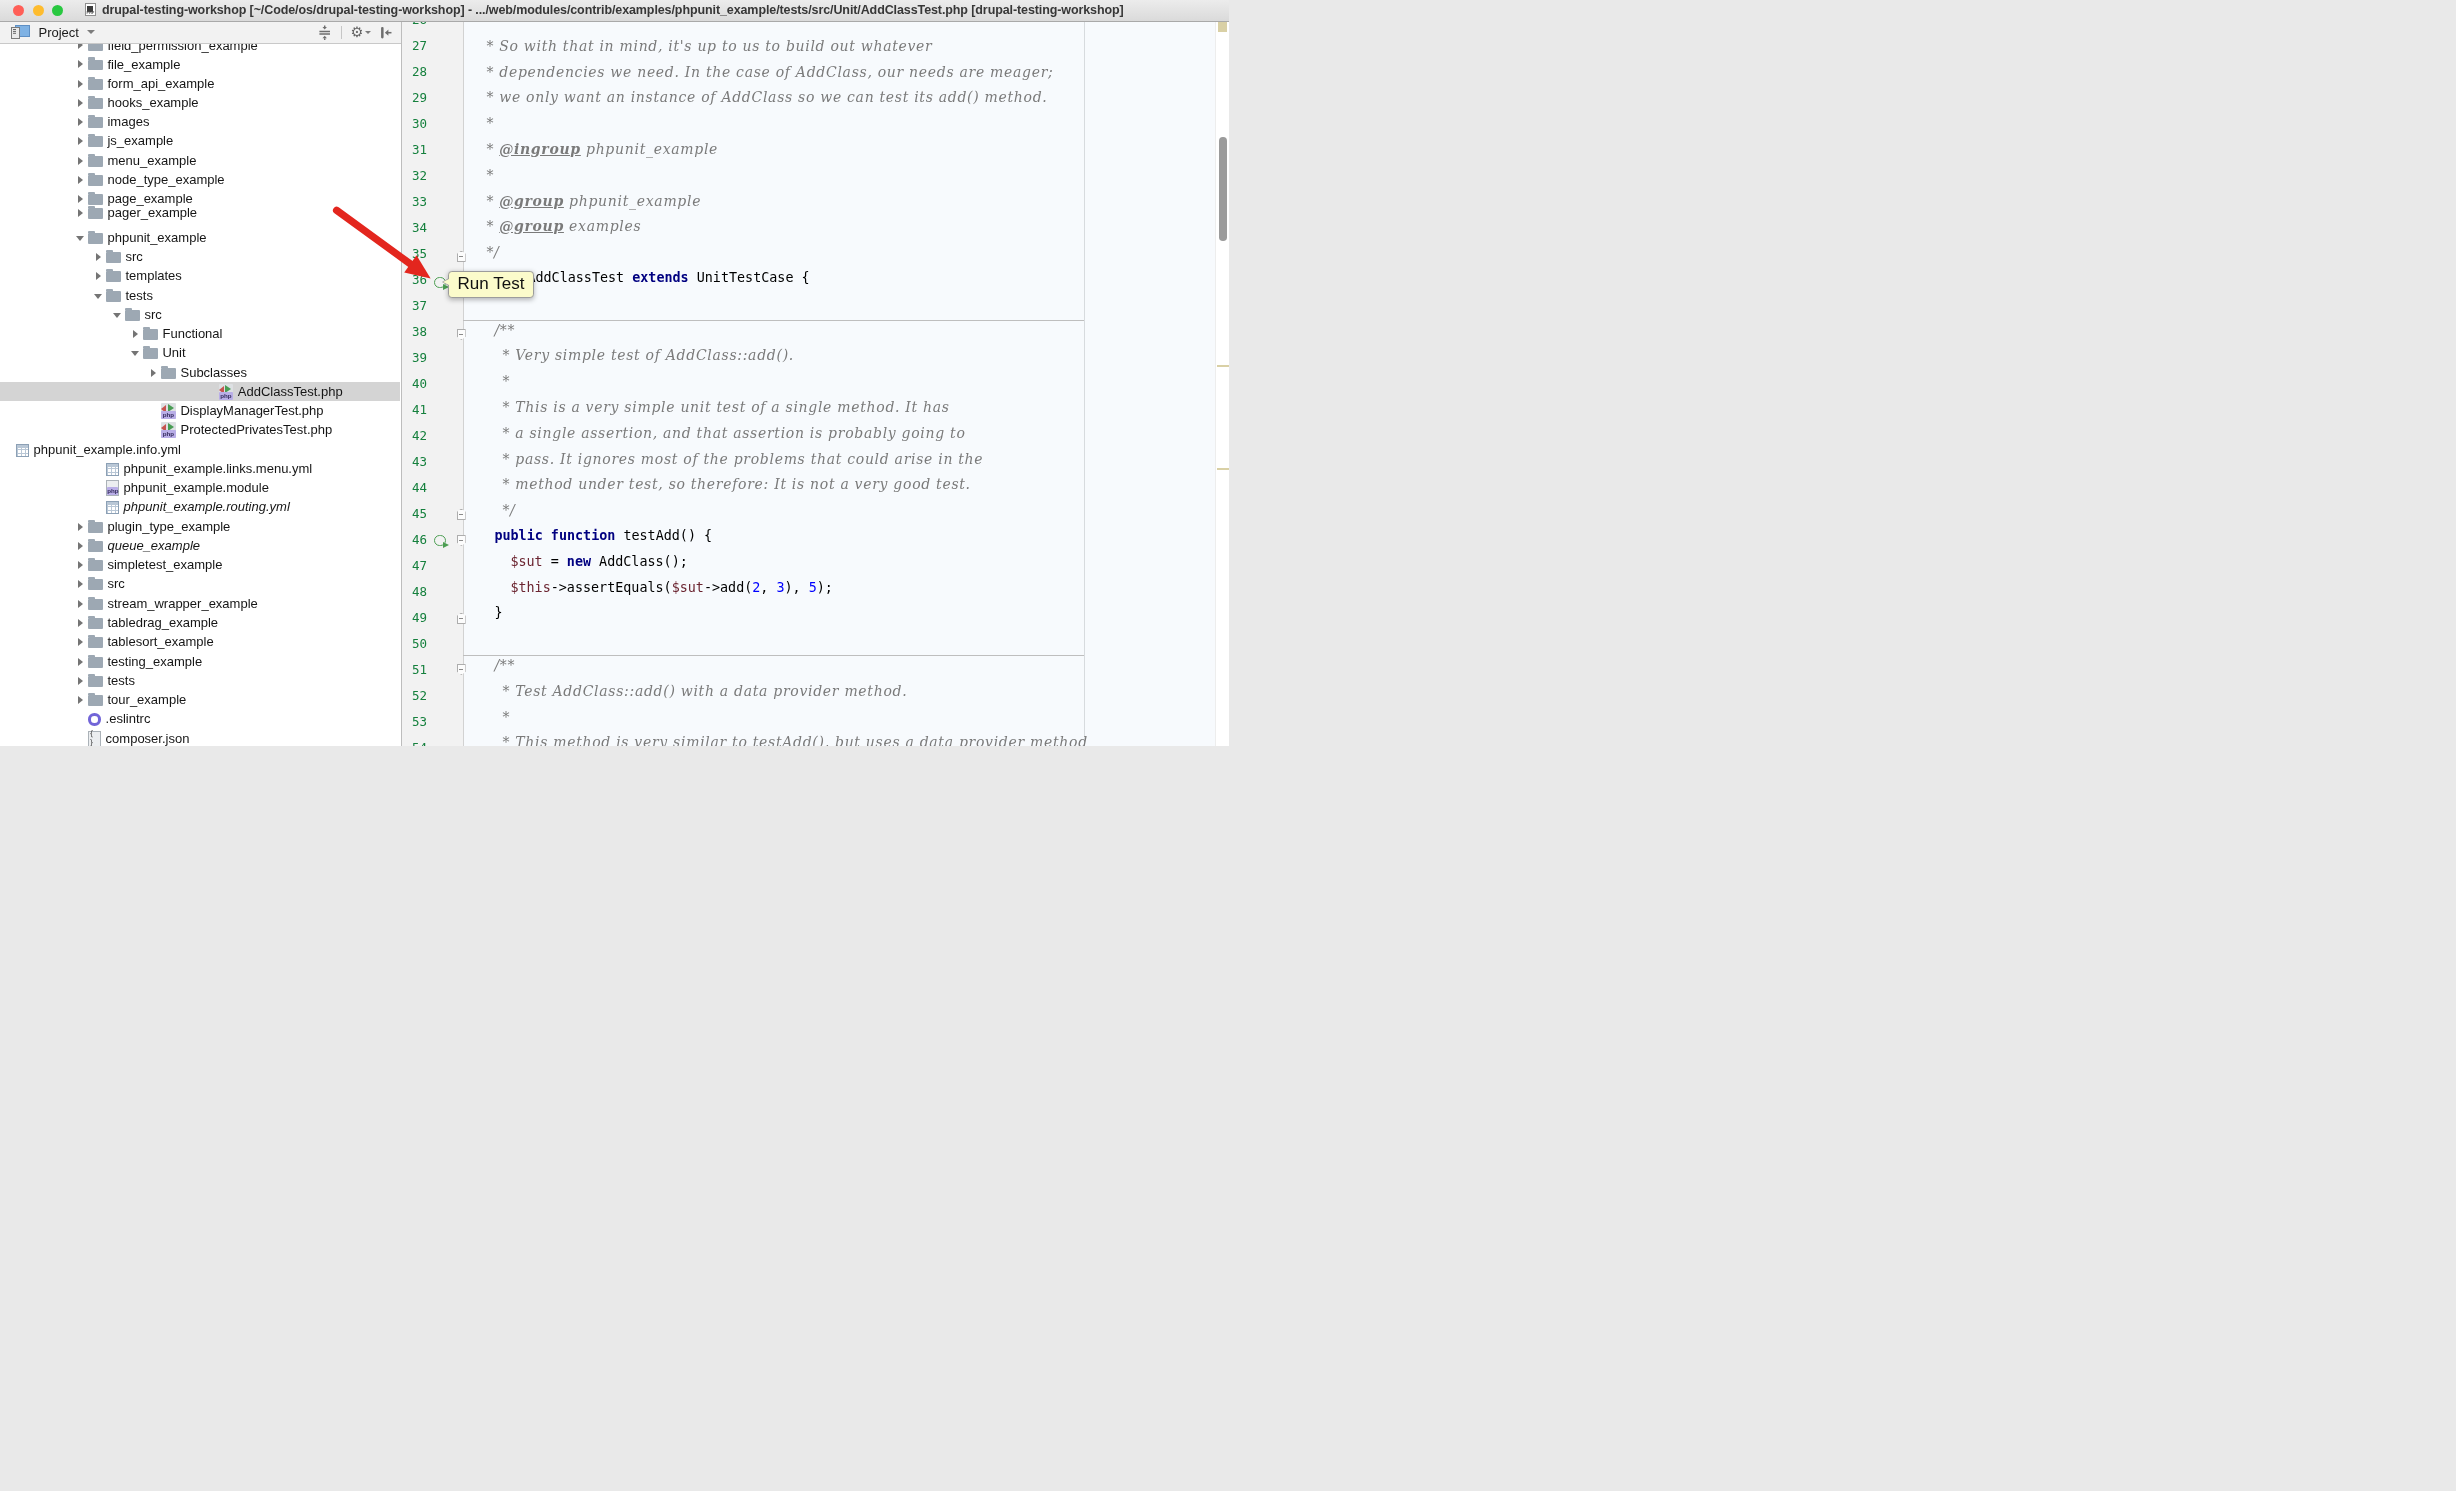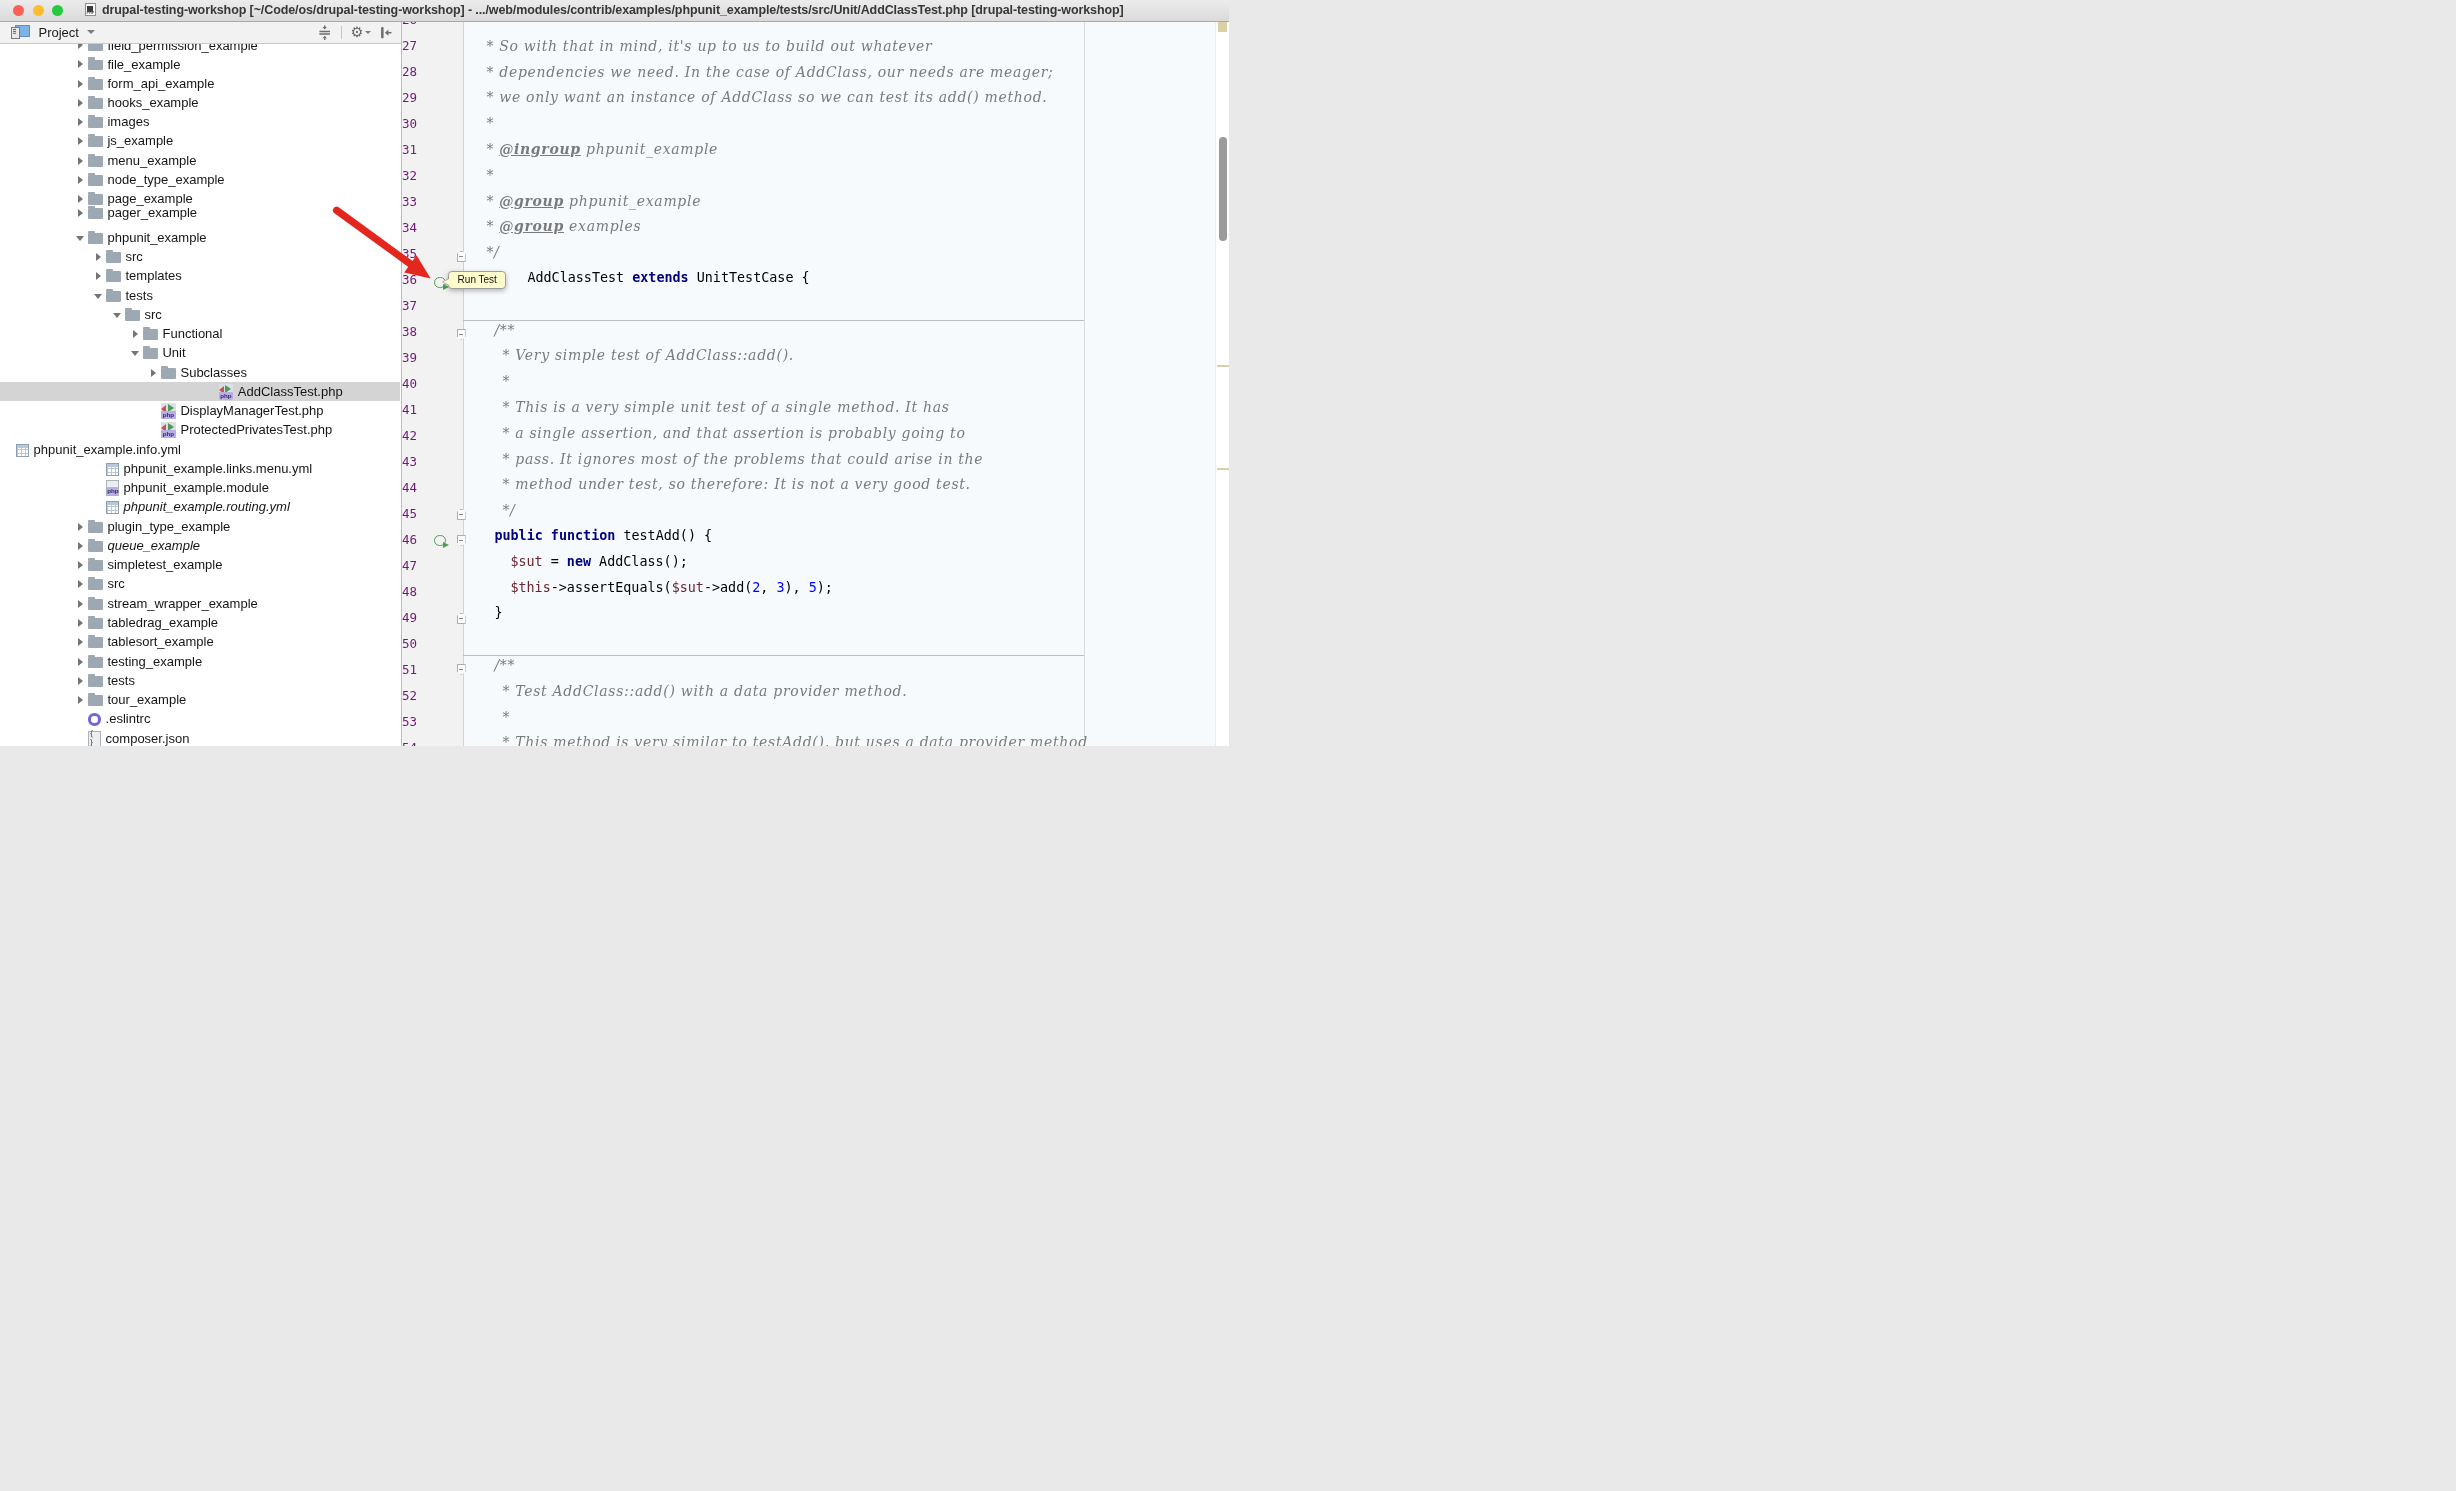--- a/index.html
+++ b/index.html
@@ -61,22 +61,22 @@
         repeating-linear-gradient(#B9C7D6 0 1px,transparent 1px 3.8px);margin-top:1px;}
   .ic-eslintrc{width:12.5px;height:12.5px;border:3.4px solid #7265D8;border-radius:50%;background:#fff;box-sizing:border-box;margin-top:1px;}
   .ic-json{width:12.5px;height:15.4px;background:#ECEEF0;border:1px solid #ABB2B8;box-sizing:border-box;}
   .ic-json::after{content:"{ }";position:absolute;left:0;bottom:-1px;font-size:7.5px;color:#4a4a4a;font-family:"DejaVu Sans Mono",monospace;}
   .tlabel{margin-left:4.8px;font-size:13px;color:#161616;white-space:nowrap;}
   
   .editor{position:absolute;left:402px;top:21.6px;right:0;bottom:0;background:var(--c-editor_bg,#F7FAFD);overflow:hidden;}
   .gutter{position:absolute;left:0;top:0;width:61px;bottom:0;background:var(--c-gutter_bg,#F2F2F2);
           border-right:1px solid #D2D2D2;box-sizing:content-box;}
   .gnums{position:absolute;left:0;top:-10px;right:0;}
-  .gn{height:26px;line-height:26px;padding-right:36px;
-      font:12.5px "DejaVu Sans Mono",monospace;color:#701a75;}
+  .gn{height:26px;line-height:26px;text-align:right;padding-right:36px;
+      font:12.5px "DejaVu Sans Mono",monospace;color:#15803d;}
   .margin-guide{position:absolute;left:682px;top:0;bottom:0;width:1px;background:#D7DBDE;}
   .code{position:absolute;left:63px;top:0;right:13.4px;bottom:0;}
   .cl{position:absolute;left:0;right:0;height:26px;line-height:26px;white-space:pre;
       padding-left:13.4px;font:13.4px "DejaVu Sans Mono",monospace;color:var(--c-default,#000);}
   .tk-c{color:var(--c-comment,#7A7A7A);font-family:"DejaVu Serif",serif;font-style:italic;font-size:14px;letter-spacing:0.7px;}
   .tk-g{color:var(--c-comment,#7A7A7A);font-family:"DejaVu Serif",serif;font-style:italic;font-size:14px;
         letter-spacing:0.7px;font-weight:bold;text-decoration:underline;}
   .tk-k{color:var(--c-keyword,#000080);font-weight:bold;}
   .tk-v{color:var(--c-variable,#6B2430);}
   .tk-n2{color:var(--c-number,#0000FF);}
@@ -85,21 +85,21 @@
   .run-ic{position:absolute;left:32px;width:9.6px;height:9.6px;border:1.9px solid var(--c-run_icon_green,#4C9E52);
           border-radius:50%;}
   .run-tri{position:absolute;right:-4.8px;bottom:-2.9px;width:0;height:0;
            border-left:6.7px solid var(--c-run_icon_green,#4C9E52);border-top:3.8px solid transparent;border-bottom:3.8px solid transparent;}
   .fold{position:absolute;left:55px;width:8.6px;height:11.5px;background:#FCFCFC;border:1px solid #ADADAD;box-sizing:border-box;}
   .fold::after{content:"";position:absolute;left:1.4px;right:1.4px;top:4.3px;height:1px;background:#8a8a8a;}
   .fold.down{clip-path:polygon(0 0,100% 0,100% 72%,50% 100%,0 72%);}
   .fold.up{clip-path:polygon(50% 0,100% 28%,100% 100%,0 100%,0 28%);}
   .run-tooltip{position:absolute;left:46px;z-index:40;background:var(--c-tooltip_bg,#FBFBCB);
       border:1px solid #9C9C9C;border-radius:3.8px;padding:2.4px 8.6px 3.4px;
-      font-size:10px;color:#111;box-shadow:0 1.9px 5.8px rgba(0,0,0,.28);white-space:nowrap;}
+      font-size:17px;color:#111;box-shadow:0 1.9px 5.8px rgba(0,0,0,.28);white-space:nowrap;}
   .run-tooltip::before{content:"";position:absolute;left:-7.2px;top:6.2px;width:0;height:0;
       border-top:4.8px solid transparent;border-bottom:4.8px solid transparent;border-right:7.2px solid #9C9C9C;}
   .run-tooltip::after{content:"";position:absolute;left:-5.8px;top:7.2px;width:0;height:0;
       border-top:3.8px solid transparent;border-bottom:3.8px solid transparent;border-right:6.2px solid var(--c-tooltip_bg,#FBFBCB);}
   
   .stripe{position:absolute;right:0;top:0;width:13.4px;bottom:0;background:#FFF;border-left:1px solid #EDEDED;}
   .stripe-thumb{position:absolute;left:3.4px;width:7.7px;top:115px;height:104px;background:#9B9B9B;border-radius:3.8px;}
   .stripe-topmark{position:absolute;left:2.4px;width:9px;top:0.5px;height:9.6px;background:var(--c-stripe_mark,#D9D0A5);}
   .stripe-mark{position:absolute;left:1px;right:0.5px;height:2.4px;background:var(--c-stripe_mark,#D9D0A5);}
   

